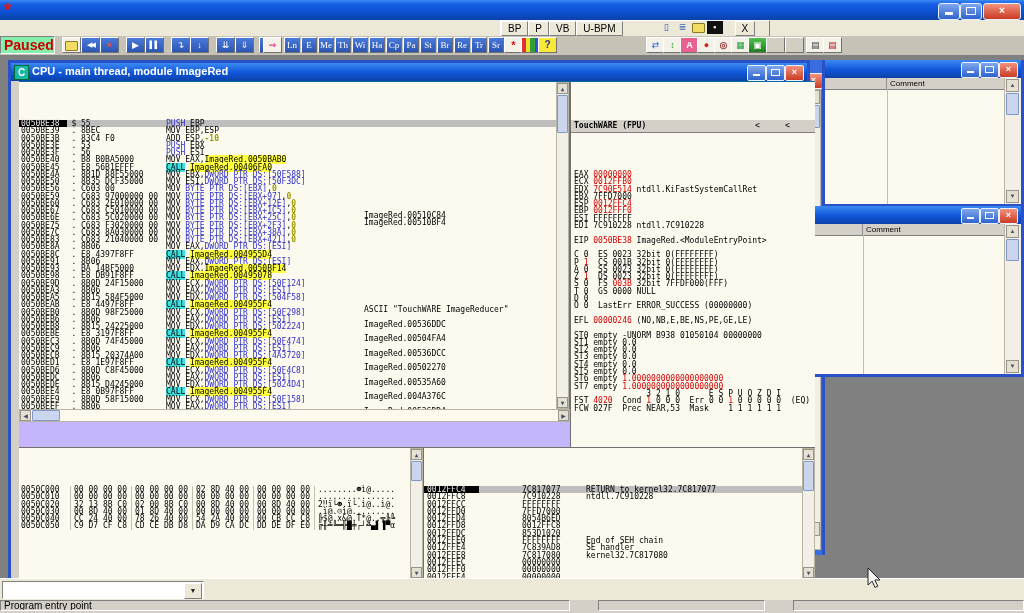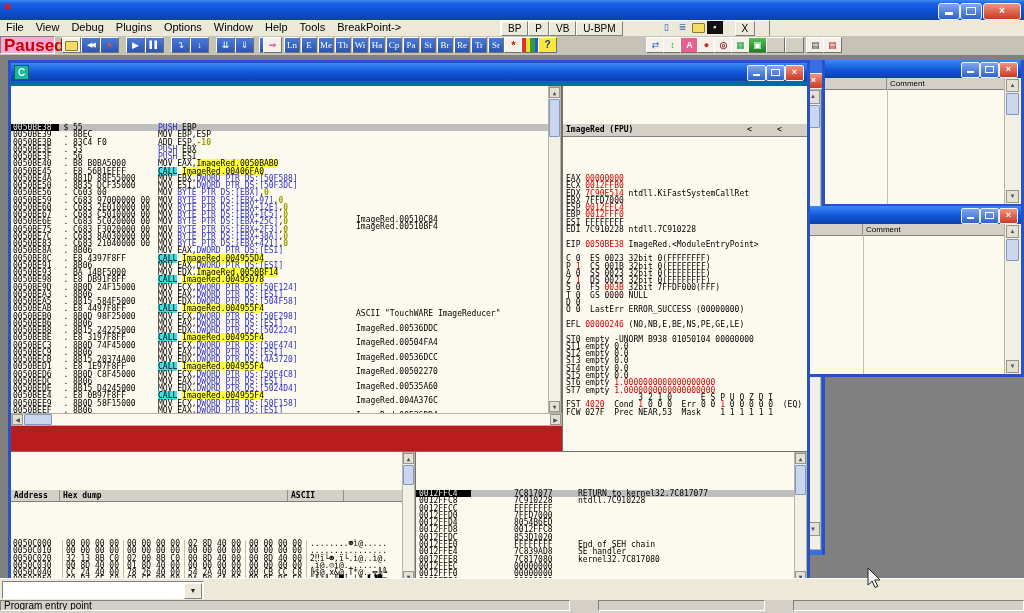--- a/index.html
+++ b/index.html
@@ -16,22 +16,22 @@
   .cap .minbar{display:inline-block;width:8px;height:3px;background:#fff;margin-top:8px;}
   .cap .restorebox{display:inline-block;width:8px;height:6px;border:1px solid #fff;margin-top:3px;}
   #menubar{position:absolute;left:0;top:20px;width:1024px;height:16px;background:#ECE9D8;border-bottom:1px solid #C8C5B4;font-size:11px;}
   .menu-item{display:inline-block;padding:1px 6px 0 6px;color:#000;}
   #menu-plugin-panel{position:absolute;left:500px;top:0px;height:15px;width:268px;background:#ECE9D8;
     border:1px solid;border-color:#FFF #808080 #808080 #FFF;display:flex;align-items:stretch;}
   .mp-btn{font-size:10px;padding:0 6px;border:1px solid;border-color:#FFF #808080 #808080 #FFF;background:#ECE9D8;line-height:13px;}
   .mini-ico{width:16px;height:13px;margin-top:0px;text-align:center;font-size:9px;line-height:13px;}
   
   #toolbar{position:absolute;left:0;top:36px;width:1024px;height:19px;background:#C6C3B6;border-bottom:1px solid #8A8778;}
-  #paused-box{position:absolute;left:0;top:0;width:55px;height:18px;background:#f9a8d4;color:#CC0000;
-    font-size:17px;font-weight:bold;line-height:17px;padding-left:3px;border:1px solid;border-color:#808080 #FFF #FFF #808080;box-sizing:border-box;}
+  #paused-box{position:absolute;left:0;top:0;width:55px;height:18px;background:#86efac;color:#CC0000;
+    font-size:14px;font-weight:bold;line-height:17px;padding-left:3px;border:1px solid;border-color:#808080 #FFF #FFF #808080;box-sizing:border-box;}
   .tbtn{position:absolute;top:1px;width:19px;height:16px;box-sizing:border-box;border:1px solid;border-color:#FFF #707070 #707070 #FFF;
     background:linear-gradient(#4A7ADA,#2C56B4);color:#fff;text-align:center;font-size:9px;line-height:14px;overflow:hidden;}
   .tbtn.flat{background:#D2CFC2;}
   .tbtn.white{background:#F4F2E8;color:#222;}
   .letterbtn{position:absolute;top:1px;width:16px;height:16px;box-sizing:border-box;border:1px solid;border-color:#FFF #707070 #707070 #FFF;
     background:linear-gradient(#4A7ADA,#2A54B0);color:#fff;font-family:"Liberation Serif",serif;font-size:9px;text-align:center;line-height:14px;}
   .folderglyph{display:inline-block;width:11px;height:8px;background:#F2DC66;border:1px solid #8A7A20;border-radius:1px;margin-top:3px;}
   
   #mdi{position:absolute;left:0;top:55px;width:1024px;height:523px;background:#808080;}
   .childwin{position:absolute;box-sizing:border-box;border:3px solid #2A52C8;border-top:none;background:#FCFAEE;}
@@ -48,21 +48,21 @@
   .sbbtn{position:absolute;background:#E4E1D2;border:1px solid #98948A;box-sizing:border-box;color:#44506E;
     text-align:center;font-size:6px;line-height:10px;overflow:hidden;}
   .sbthumb{position:absolute;background:#CBD6EE;border:1px solid #8098C4;box-sizing:border-box;border-radius:1px;}
   
   #cpu{position:absolute;left:8px;top:5px;width:802px;height:518px;box-sizing:border-box;border:3px solid #2A52C8;border-bottom:none;background:#D4D0C8;}
   #cpu-title{height:18px;background:linear-gradient(180deg,#3A8AF4,#1055D8 55%,#0A42A8);position:relative;
     color:#fff;font-weight:bold;font-size:11px;line-height:17px;}
   #cpu-icon{position:absolute;left:3px;top:2px;width:13px;height:13px;background:#18B8A8;color:#fff;
     font-size:10px;font-weight:bold;text-align:center;line-height:13px;border:1px solid #063;}
   #cpu-title .t{position:absolute;left:21px;top:0;}
-  #cpu-body{position:absolute;left:0;top:18px;width:796px;height:497px;background:#b91c1c;border-top:5px solid #0369a1;}
+  #cpu-body{position:absolute;left:8px;top:18px;width:796px;height:497px;background:#c4b5fd;border-top:1px solid #0369a1;}
   .pane{position:absolute;background:#FCFAEE;overflow:hidden;}
   
   #disasm{left:0;top:0;width:551px;height:327px;border-right:1px solid #707070;box-sizing:border-box;}
   .drow{display:flex;height:7.25px;font-size:8px;line-height:7.4px;color:#000;}
   .drow.sel{background:#BEBEBE;}
   .c-addr{width:46px;flex:none;padding-left:2px;}
   .drow.sel .c-addr{background:#000;color:#E8E8E8;}
   .c-mark{width:14px;flex:none;text-align:center;}
   .c-bytes{width:85px;flex:none;}
   .c-dis{width:198px;flex:none;}
@@ -122,21 +122,20 @@
 <div id="screen">
 
   <div id="titlebar">
     <span id="app-icon">*</span>
     <span class="cap" style="right:64px;"><span class="minbar"></span></span>
     <span class="cap" style="right:42px;"><span class="restorebox"></span></span>
     <span class="cap close" style="right:3px;width:36px;">×</span>
   </div>
 
   <div id="menubar">
-    <span id="menu-items"><span class="menu-item">File</span><span class="menu-item">View</span><span class="menu-item">Debug</span><span class="menu-item">Plugins</span><span class="menu-item">Options</span><span class="menu-item">Window</span><span class="menu-item">Help</span><span class="menu-item">Tools</span><span class="menu-item">BreakPoint-&gt;</span></span>
     <span id="menu-plugin-panel">
       <span id="plugin-buttons" style="display:flex;">
           <span class="mp-btn">BP</span>
           <span class="mp-btn">P</span>
           <span class="mp-btn">VB</span>
           <span class="mp-btn">U-BPM</span>
         </span>
       <span style="width:36px;"></span>
       <span class="mini-ico" style="color:#2A52C8;">▯</span>
       <span class="mini-ico" style="color:#3A66B0;">≣</span>
@@ -229,58 +228,53 @@
           <span class="sbbtn" style="left:1px;top:1px;width:13px;height:13px;">▲</span>
           <span class="sbthumb" style="left:1px;top:15px;width:13px;height:22px;"></span>
           <span class="sbbtn" style="left:1px;bottom:1px;width:13px;height:13px;">▼</span>
         </div>
       </div>
     </div>
 
     <div id="cpu">
       <div id="cpu-title">
         <span id="cpu-icon">C</span>
+        <span class="t">CPU - main thread, module ImageRed</span>
         <span class="ccap" style="right:41px;"><span class="minbar"></span></span>
         <span class="ccap" style="right:22px;"><span class="restorebox"></span></span>
         <span class="ccap close" style="right:3px;">×</span>
       </div>
       <div id="cpu-body">
 
         <div id="disasm" class="pane mono">
           <div id="disasm-rows"><div class="drow mono sel"><span class="c-addr">0050BE38</span><span class="c-mark">$</span><span class="c-bytes">55</span><span class="c-dis"><span class="c-b">PUSH</span> EBP</span><span class="c-com"></span></div><div class="drow mono"><span class="c-addr">0050BE39</span><span class="c-mark">.</span><span class="c-bytes">8BEC</span><span class="c-dis">MOV EBP,ESP</span><span class="c-com"></span></div><div class="drow mono"><span class="c-addr">0050BE3B</span><span class="c-mark">.</span><span class="c-bytes">83C4 F0</span><span class="c-dis">ADD ESP,<span class="c-o">-10</span></span><span class="c-com"></span></div><div class="drow mono"><span class="c-addr">0050BE3E</span><span class="c-mark">.</span><span class="c-bytes">53</span><span class="c-dis"><span class="c-b">PUSH</span> EBX</span><span class="c-com"></span></div><div class="drow mono"><span class="c-addr">0050BE3F</span><span class="c-mark">.</span><span class="c-bytes">56</span><span class="c-dis"><span class="c-b">PUSH</span> ESI</span><span class="c-com"></span></div><div class="drow mono"><span class="c-addr">0050BE40</span><span class="c-mark">.</span><span class="c-bytes">B8 B0BA5000</span><span class="c-dis">MOV EAX,<span class="hl-y">ImageRed.0050BAB0</span></span><span class="c-com"></span></div><div class="drow mono"><span class="c-addr">0050BE45</span><span class="c-mark">.</span><span class="c-bytes">E8 56B1EFFF</span><span class="c-dis"><span class="m-call">CALL</span> <span class="hl-y">ImageRed.00406FA0</span></span><span class="c-com"></span></div><div class="drow mono"><span class="c-addr">0050BE4A</span><span class="c-mark">.</span><span class="c-bytes">8B1D 88F55000</span><span class="c-dis">MOV EBX,<span class="c-b">DWORD PTR DS:[50F588]</span></span><span class="c-com">ImageRed.00510C84</span></div><div class="drow mono"><span class="c-addr">0050BE50</span><span class="c-mark">.</span><span class="c-bytes">8B35 DCF35000</span><span class="c-dis">MOV ESI,<span class="c-b">DWORD PTR DS:[50F3DC]</span></span><span class="c-com">ImageRed.00510BF4</span></div><div class="drow mono"><span class="c-addr">0050BE56</span><span class="c-mark">.</span><span class="c-bytes">C603 00</span><span class="c-dis">MOV <span class="c-b">BYTE PTR DS:[EBX]</span>,<span class="c-o">0</span></span><span class="c-com"></span></div><div class="drow mono"><span class="c-addr">0050BE59</span><span class="c-mark">.</span><span class="c-bytes">C683 97000000 00</span><span class="c-dis">MOV <span class="c-b">BYTE PTR DS:[EBX+97]</span>,<span class="c-o">0</span></span><span class="c-com"></span></div><div class="drow mono"><span class="c-addr">0050BE60</span><span class="c-mark">.</span><span class="c-bytes">C683 2E010000 00</span><span class="c-dis">MOV <span class="c-b">BYTE PTR DS:[EBX+12E]</span>,<span class="c-o">0</span></span><span class="c-com"></span></div><div class="drow mono"><span class="c-addr">0050BE67</span><span class="c-mark">.</span><span class="c-bytes">C683 C5010000 00</span><span class="c-dis">MOV <span class="c-b">BYTE PTR DS:[EBX+1C5]</span>,<span class="c-o">0</span></span><span class="c-com"></span></div><div class="drow mono"><span class="c-addr">0050BE6E</span><span class="c-mark">.</span><span class="c-bytes">C683 5C020000 00</span><span class="c-dis">MOV <span class="c-b">BYTE PTR DS:[EBX+25C]</span>,<span class="c-o">0</span></span><span class="c-com"></span></div><div class="drow mono"><span class="c-addr">0050BE75</span><span class="c-mark">.</span><span class="c-bytes">C683 F3020000 00</span><span class="c-dis">MOV <span class="c-b">BYTE PTR DS:[EBX+2F3]</span>,<span class="c-o">0</span></span><span class="c-com"></span></div><div class="drow mono"><span class="c-addr">0050BE7C</span><span class="c-mark">.</span><span class="c-bytes">C683 8A030000 00</span><span class="c-dis">MOV <span class="c-b">BYTE PTR DS:[EBX+38A]</span>,<span class="c-o">0</span></span><span class="c-com"></span></div><div class="drow mono"><span class="c-addr">0050BE83</span><span class="c-mark">.</span><span class="c-bytes">C683 21040000 00</span><span class="c-dis">MOV <span class="c-b">BYTE PTR DS:[EBX+421]</span>,<span class="c-o">0</span></span><span class="c-com"></span></div><div class="drow mono"><span class="c-addr">0050BE8A</span><span class="c-mark">.</span><span class="c-bytes">8B06</span><span class="c-dis">MOV EAX,<span class="c-b">DWORD PTR DS:[ESI]</span></span><span class="c-com"></span></div><div class="drow mono"><span class="c-addr">0050BE8C</span><span class="c-mark">.</span><span class="c-bytes">E8 4397F8FF</span><span class="c-dis"><span class="m-call">CALL</span> <span class="hl-y">ImageRed.004955D4</span></span><span class="c-com"></span></div><div class="drow mono"><span class="c-addr">0050BE91</span><span class="c-mark">.</span><span class="c-bytes">8B06</span><span class="c-dis">MOV EAX,<span class="c-b">DWORD PTR DS:[ESI]</span></span><span class="c-com"></span></div><div class="drow mono"><span class="c-addr">0050BE93</span><span class="c-mark">.</span><span class="c-bytes">BA 14BF5000</span><span class="c-dis">MOV EDX,<span class="hl-y">ImageRed.0050BF14</span></span><span class="c-com">ASCII "TouchWARE ImageReducer"</span></div><div class="drow mono"><span class="c-addr">0050BE98</span><span class="c-mark">.</span><span class="c-bytes">E8 DB91F8FF</span><span class="c-dis"><span class="m-call">CALL</span> <span class="hl-y">ImageRed.00495078</span></span><span class="c-com"></span></div><div class="drow mono"><span class="c-addr">0050BE9D</span><span class="c-mark">.</span><span class="c-bytes">8B0D 24F15000</span><span class="c-dis">MOV ECX,<span class="c-b">DWORD PTR DS:[50F124]</span></span><span class="c-com">ImageRed.00536DDC</span></div><div class="drow mono"><span class="c-addr">0050BEA3</span><span class="c-mark">.</span><span class="c-bytes">8B06</span><span class="c-dis">MOV EAX,<span class="c-b">DWORD PTR DS:[ESI]</span></span><span class="c-com"></span></div><div class="drow mono"><span class="c-addr">0050BEA5</span><span class="c-mark">.</span><span class="c-bytes">8B15 584F5000</span><span class="c-dis">MOV EDX,<span class="c-b">DWORD PTR DS:[504F58]</span></span><span class="c-com">ImageRed.00504FA4</span></div><div class="drow mono"><span class="c-addr">0050BEAB</span><span class="c-mark">.</span><span class="c-bytes">E8 4497F8FF</span><span class="c-dis"><span class="m-call">CALL</span> <span class="hl-y">ImageRed.004955F4</span></span><span class="c-com"></span></div><div class="drow mono"><span class="c-addr">0050BEB0</span><span class="c-mark">.</span><span class="c-bytes">8B0D 98F25000</span><span class="c-dis">MOV ECX,<span class="c-b">DWORD PTR DS:[50F298]</span></span><span class="c-com">ImageRed.00536DCC</span></div><div class="drow mono"><span class="c-addr">0050BEB6</span><span class="c-mark">.</span><span class="c-bytes">8B06</span><span class="c-dis">MOV EAX,<span class="c-b">DWORD PTR DS:[ESI]</span></span><span class="c-com"></span></div><div class="drow mono"><span class="c-addr">0050BEB8</span><span class="c-mark">.</span><span class="c-bytes">8B15 24225000</span><span class="c-dis">MOV EDX,<span class="c-b">DWORD PTR DS:[502224]</span></span><span class="c-com">ImageRed.00502270</span></div><div class="drow mono"><span class="c-addr">0050BEBE</span><span class="c-mark">.</span><span class="c-bytes">E8 3197F8FF</span><span class="c-dis"><span class="m-call">CALL</span> <span class="hl-y">ImageRed.004955F4</span></span><span class="c-com"></span></div><div class="drow mono"><span class="c-addr">0050BEC3</span><span class="c-mark">.</span><span class="c-bytes">8B0D 74F45000</span><span class="c-dis">MOV ECX,<span class="c-b">DWORD PTR DS:[50F474]</span></span><span class="c-com">ImageRed.00535A60</span></div><div class="drow mono"><span class="c-addr">0050BEC9</span><span class="c-mark">.</span><span class="c-bytes">8B06</span><span class="c-dis">MOV EAX,<span class="c-b">DWORD PTR DS:[ESI]</span></span><span class="c-com"></span></div><div class="drow mono"><span class="c-addr">0050BECB</span><span class="c-mark">.</span><span class="c-bytes">8B15 20374A00</span><span class="c-dis">MOV EDX,<span class="c-b">DWORD PTR DS:[4A3720]</span></span><span class="c-com">ImageRed.004A376C</span></div><div class="drow mono"><span class="c-addr">0050BED1</span><span class="c-mark">.</span><span class="c-bytes">E8 1E97F8FF</span><span class="c-dis"><span class="m-call">CALL</span> <span class="hl-y">ImageRed.004955F4</span></span><span class="c-com"></span></div><div class="drow mono"><span class="c-addr">0050BED6</span><span class="c-mark">.</span><span class="c-bytes">8B0D C8F45000</span><span class="c-dis">MOV ECX,<span class="c-b">DWORD PTR DS:[50F4C8]</span></span><span class="c-com">ImageRed.00536DD4</span></div><div class="drow mono"><span class="c-addr">0050BEDC</span><span class="c-mark">.</span><span class="c-bytes">8B06</span><span class="c-dis">MOV EAX,<span class="c-b">DWORD PTR DS:[ESI]</span></span><span class="c-com"></span></div><div class="drow mono"><span class="c-addr">0050BEDE</span><span class="c-mark">.</span><span class="c-bytes">8B15 D4245000</span><span class="c-dis">MOV EDX,<span class="c-b">DWORD PTR DS:[5024D4]</span></span><span class="c-com">ImageRed.00502520</span></div><div class="drow mono"><span class="c-addr">0050BEE4</span><span class="c-mark">.</span><span class="c-bytes">E8 0B97F8FF</span><span class="c-dis"><span class="m-call">CALL</span> <span class="hl-y">ImageRed.004955F4</span></span><span class="c-com"></span></div><div class="drow mono"><span class="c-addr">0050BEE9</span><span class="c-mark">.</span><span class="c-bytes">8B0D 58F15000</span><span class="c-dis">MOV ECX,<span class="c-b">DWORD PTR DS:[50F158]</span></span><span class="c-com">ImageRed.00535A9C</span></div><div class="drow mono"><span class="c-addr">0050BEEF</span><span class="c-mark">.</span><span class="c-bytes">8B06</span><span class="c-dis">MOV EAX,<span class="c-b">DWORD PTR DS:[ESI]</span></span><span class="c-com"></span></div></div>
           <div class="sb" style="right:0px;top:0px;width:13px;height:327px;">
             <span class="sbbtn" style="left:0;top:0;width:11px;height:11px;line-height:10px;">▲</span>
             <span class="sbthumb" style="left:0;top:12px;width:11px;height:38px;"></span>
             <span class="sbbtn" style="left:0;bottom:0;width:11px;height:11px;line-height:10px;">▼</span>
           </div>
         </div>
 
         <div id="regs" class="pane mono">
           <div id="regs-head">
-            <span class="rtitle">ImageRed (FPU)</span>
+            <span class="rtitle">TouchWARE (FPU)</span>
             <span class="arr">&lt;</span>
             <span class="arr">&lt;</span>
           </div>
           <div id="regs-lines"><div class="rline mono"><span class="c-k">EAX </span><span class="c-r">00000000</span></div><div class="rline mono"><span class="c-k">ECX </span><span class="c-r">0012FFB0</span></div><div class="rline mono"><span class="c-k">EDX </span><span class="c-r">7C90E514</span><span class="c-k"> ntdll.KiFastSystemCallRet</span></div><div class="rline mono"><span class="c-k">EBX 7FFD7000</span></div><div class="rline mono"><span class="c-k">ESP </span><span class="c-r">0012FFC4</span></div><div class="rline mono"><span class="c-k">EBP </span><span class="c-r">0012FFF0</span></div><div class="rline mono"><span class="c-k">ESI FFFFFFFF</span></div><div class="rline mono"><span class="c-k">EDI 7C910228 ntdll.7C910228</span></div><div class="rline mono"></div><div class="rline mono"><span class="c-k">EIP </span><span class="c-r">0050BE38</span><span class="c-k"> ImageRed.&lt;ModuleEntryPoint&gt;</span></div><div class="rline mono"></div><div class="rline mono"><span class="c-k">C 0  ES 0023 32bit 0(FFFFFFFF)</span></div><div class="rline mono"><span class="c-k">P </span><span class="c-r">1</span><span class="c-k">  CS 001B 32bit 0(FFFFFFFF)</span></div><div class="rline mono"><span class="c-k">A 0  SS 0023 32bit 0(FFFFFFFF)</span></div><div class="rline mono"><span class="c-k">Z </span><span class="c-r">1</span><span class="c-k">  DS 0023 32bit 0(FFFFFFFF)</span></div><div class="rline mono"><span class="c-k">S 0  FS </span><span class="c-r">003B</span><span class="c-k"> 32bit 7FFDF000(FFF)</span></div><div class="rline mono"><span class="c-k">T 0  GS 0000 NULL</span></div><div class="rline mono"><span class="c-k">D 0</span></div><div class="rline mono"><span class="c-k">O 0  LastErr ERROR_SUCCESS (00000000)</span></div><div class="rline mono"></div><div class="rline mono"><span class="c-k">EFL </span><span class="c-r">00000246</span><span class="c-k"> (NO,NB,E,BE,NS,PE,GE,LE)</span></div><div class="rline mono"></div><div class="rline mono"><span class="c-k">ST0 empty -UNORM B938 01050104 00000000</span></div><div class="rline mono"><span class="c-k">ST1 empty 0.0</span></div><div class="rline mono"><span class="c-k">ST2 empty 0.0</span></div><div class="rline mono"><span class="c-k">ST3 empty 0.0</span></div><div class="rline mono"><span class="c-k">ST4 empty 0.0</span></div><div class="rline mono"><span class="c-k">ST5 empty 0.0</span></div><div class="rline mono"><span class="c-k">ST6 empty </span><span class="c-r">1.0000000000000000000</span></div><div class="rline mono"><span class="c-k">ST7 empty </span><span class="c-r">1.0000000000000000000</span></div><div class="rline mono"><span class="c-k">               3 2 1 0      E S P U O Z D I</span></div><div class="rline mono"><span class="c-k">FST </span><span class="c-r">4020</span><span class="c-k">  Cond </span><span class="c-r">1</span><span class="c-k"> 0 0 0  Err 0 0 </span><span class="c-r">1</span><span class="c-k"> 0 0 0 0 0  (EQ)</span></div><div class="rline mono"><span class="c-k">FCW 027F  Prec NEAR,53  Mask    1 1 1 1 1 1</span></div></div>
         </div>
 
         <div id="dis-hsb" class="sb pane">
           <span class="sbbtn" style="left:0;top:0;width:11px;height:11px;">◀</span>
           <span class="sbthumb" style="left:12px;top:0;width:28px;height:11px;"></span>
           <span class="sbbtn" style="right:0;top:0;width:11px;height:11px;">▶</span>
         </div>
 
 
         <div id="dump" class="pane mono">
-          <div class="colhead" style="font-family:'DejaVu Sans Mono',monospace;font-weight:bold;">
-            <span class="cell" style="width:49px;">Address</span>
-            <span class="cell" style="width:228px;">Hex dump</span>
-            <span class="cell" style="width:56px;">ASCII</span>
-            <span class="cell" style="flex:1;border-right:none;"></span>
-          </div>
           <div id="dump-rows"><div class="mrow mono"><span class="d-addr">0050C000</span><span class="d-grp">00 00 00 00</span><span class="d-grp">00 00 00 00</span><span class="d-grp">02 8D 40 00</span><span class="d-grp">00 00 00 00</span><span class="d-ascii">........☻ì@.....</span></div><div class="mrow mono"><span class="d-addr">0050C010</span><span class="d-grp">00 00 00 00</span><span class="d-grp">00 00 00 00</span><span class="d-grp">00 00 00 00</span><span class="d-grp">00 00 00 00</span><span class="d-ascii">................</span></div><div class="mrow mono"><span class="d-addr">0050C020</span><span class="d-grp">32 13 8B C0</span><span class="d-grp">02 00 8B C0</span><span class="d-grp">00 8D 40 00</span><span class="d-grp">00 8D 40 00</span><span class="d-ascii">2‼ï└☻.ï└.ì@..ì@.</span></div><div class="mrow mono"><span class="d-addr">0050C030</span><span class="d-grp">00 8D 40 00</span><span class="d-grp">01 8D 40 00</span><span class="d-grp">00 00 00 00</span><span class="d-grp">00 00 00 00</span><span class="d-ascii">.ì@.☺ì@.........</span></div><div class="mrow mono"><span class="d-addr">0050C040</span><span class="d-grp">CC 24 40 00</span><span class="d-grp">78 26 40 00</span><span class="d-grp">54 2A 40 00</span><span class="d-grp">00 CB CC C8</span><span class="d-ascii">╠$@.x&amp;@.T*@..╦╠╚</span></div><div class="mrow mono"><span class="d-addr">0050C050</span><span class="d-grp">C9 D7 CF C8</span><span class="d-grp">CD CE DB D8</span><span class="d-grp">DA D9 CA DC</span><span class="d-grp">DD DE DF E0</span><span class="d-ascii">╔╫╧╚═╬█╪┌┘╩▄▌▐▀α</span></div></div>
           <div class="sb" style="right:0px;top:0px;width:13px;height:131px;">
             <span class="sbbtn" style="left:0;top:0;width:11px;height:11px;line-height:10px;">▲</span>
             <span class="sbthumb" style="left:0;top:12px;width:11px;height:20px;"></span>
             <span class="sbbtn" style="left:0;bottom:0;width:11px;height:11px;line-height:10px;">▼</span>
           </div>
         </div>
 
         <div id="stack" class="pane mono">
           <div id="stack-rows"><div class="srow mono sel"><span class="s-addr">0012FFC4</span><span class="s-val">7C817077</span><span class="s-com">RETURN to kernel32.7C817077</span></div><div class="srow mono"><span class="s-addr">0012FFC8</span><span class="s-val">7C910228</span><span class="s-com">ntdll.7C910228</span></div><div class="srow mono"><span class="s-addr">0012FFCC</span><span class="s-val">FFFFFFFF</span><span class="s-com"></span></div><div class="srow mono"><span class="s-addr">0012FFD0</span><span class="s-val">7FFD7000</span><span class="s-com"></span></div><div class="srow mono"><span class="s-addr">0012FFD4</span><span class="s-val">8054B6ED</span><span class="s-com"></span></div><div class="srow mono"><span class="s-addr">0012FFD8</span><span class="s-val">0012FFC8</span><span class="s-com"></span></div><div class="srow mono"><span class="s-addr">0012FFDC</span><span class="s-val">853D1020</span><span class="s-com"></span></div><div class="srow mono"><span class="s-addr">0012FFE0</span><span class="s-val">FFFFFFFF</span><span class="s-com">End of SEH chain</span></div><div class="srow mono"><span class="s-addr">0012FFE4</span><span class="s-val">7C839AD8</span><span class="s-com">SE handler</span></div><div class="srow mono"><span class="s-addr">0012FFE8</span><span class="s-val">7C817080</span><span class="s-com">kernel32.7C817080</span></div><div class="srow mono"><span class="s-addr">0012FFEC</span><span class="s-val">00000000</span><span class="s-com"></span></div><div class="srow mono"><span class="s-addr">0012FFF0</span><span class="s-val">00000000</span><span class="s-com"></span></div><div class="srow mono"><span class="s-addr">0012FFF4</span><span class="s-val">00000000</span><span class="s-com"></span></div></div>

